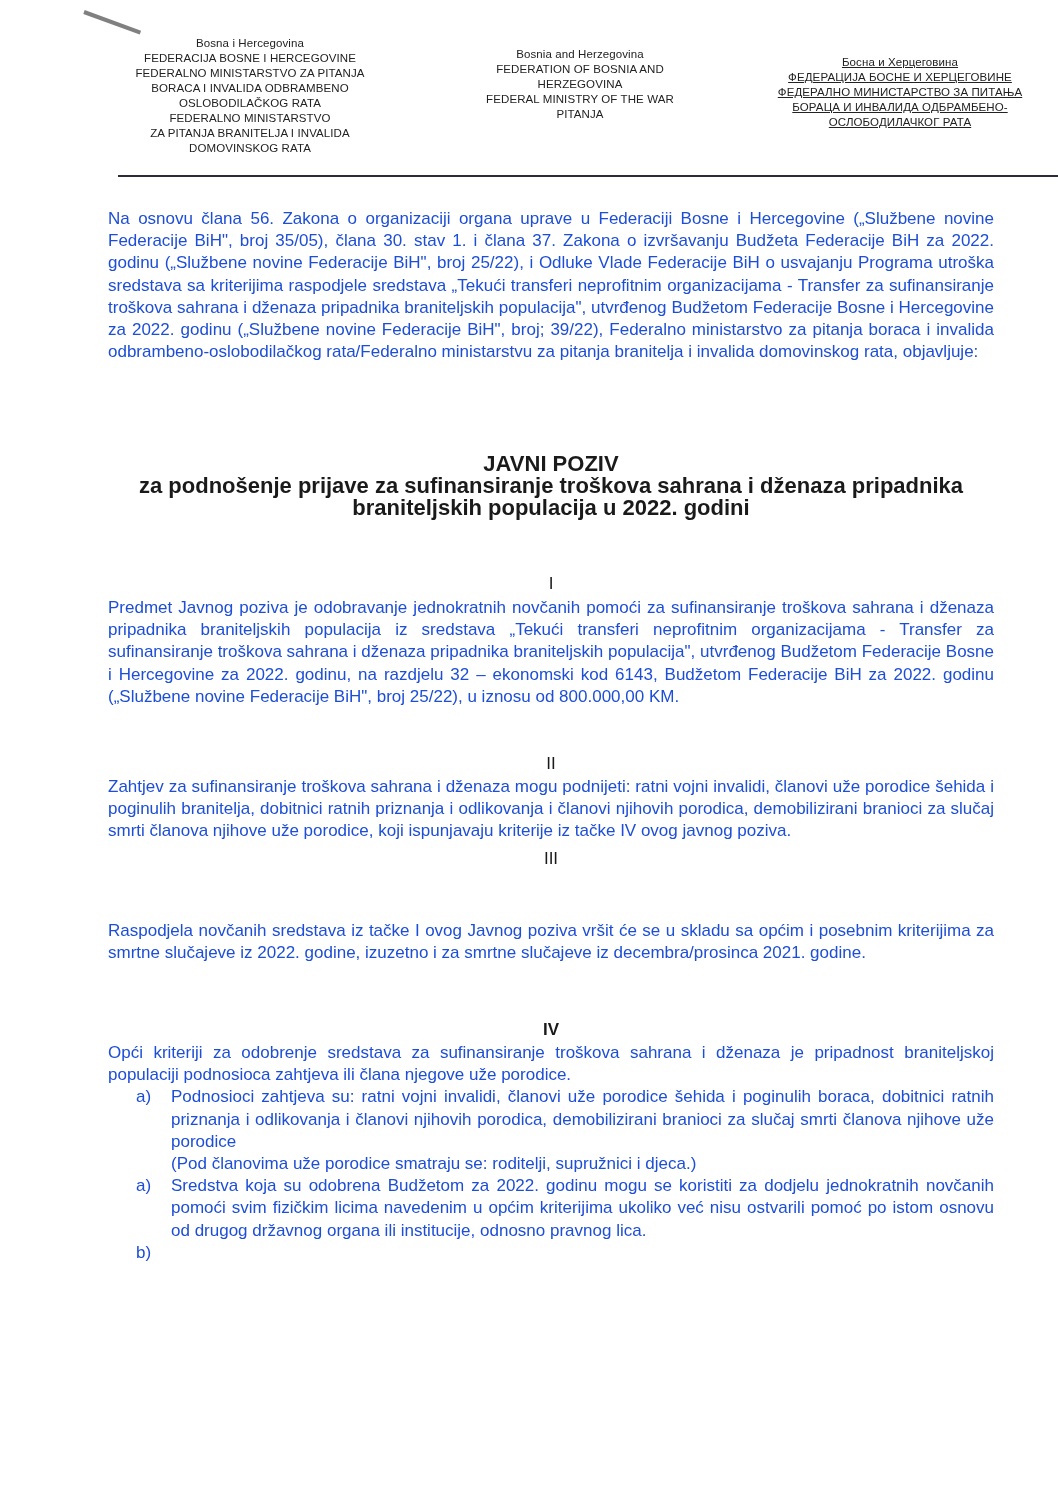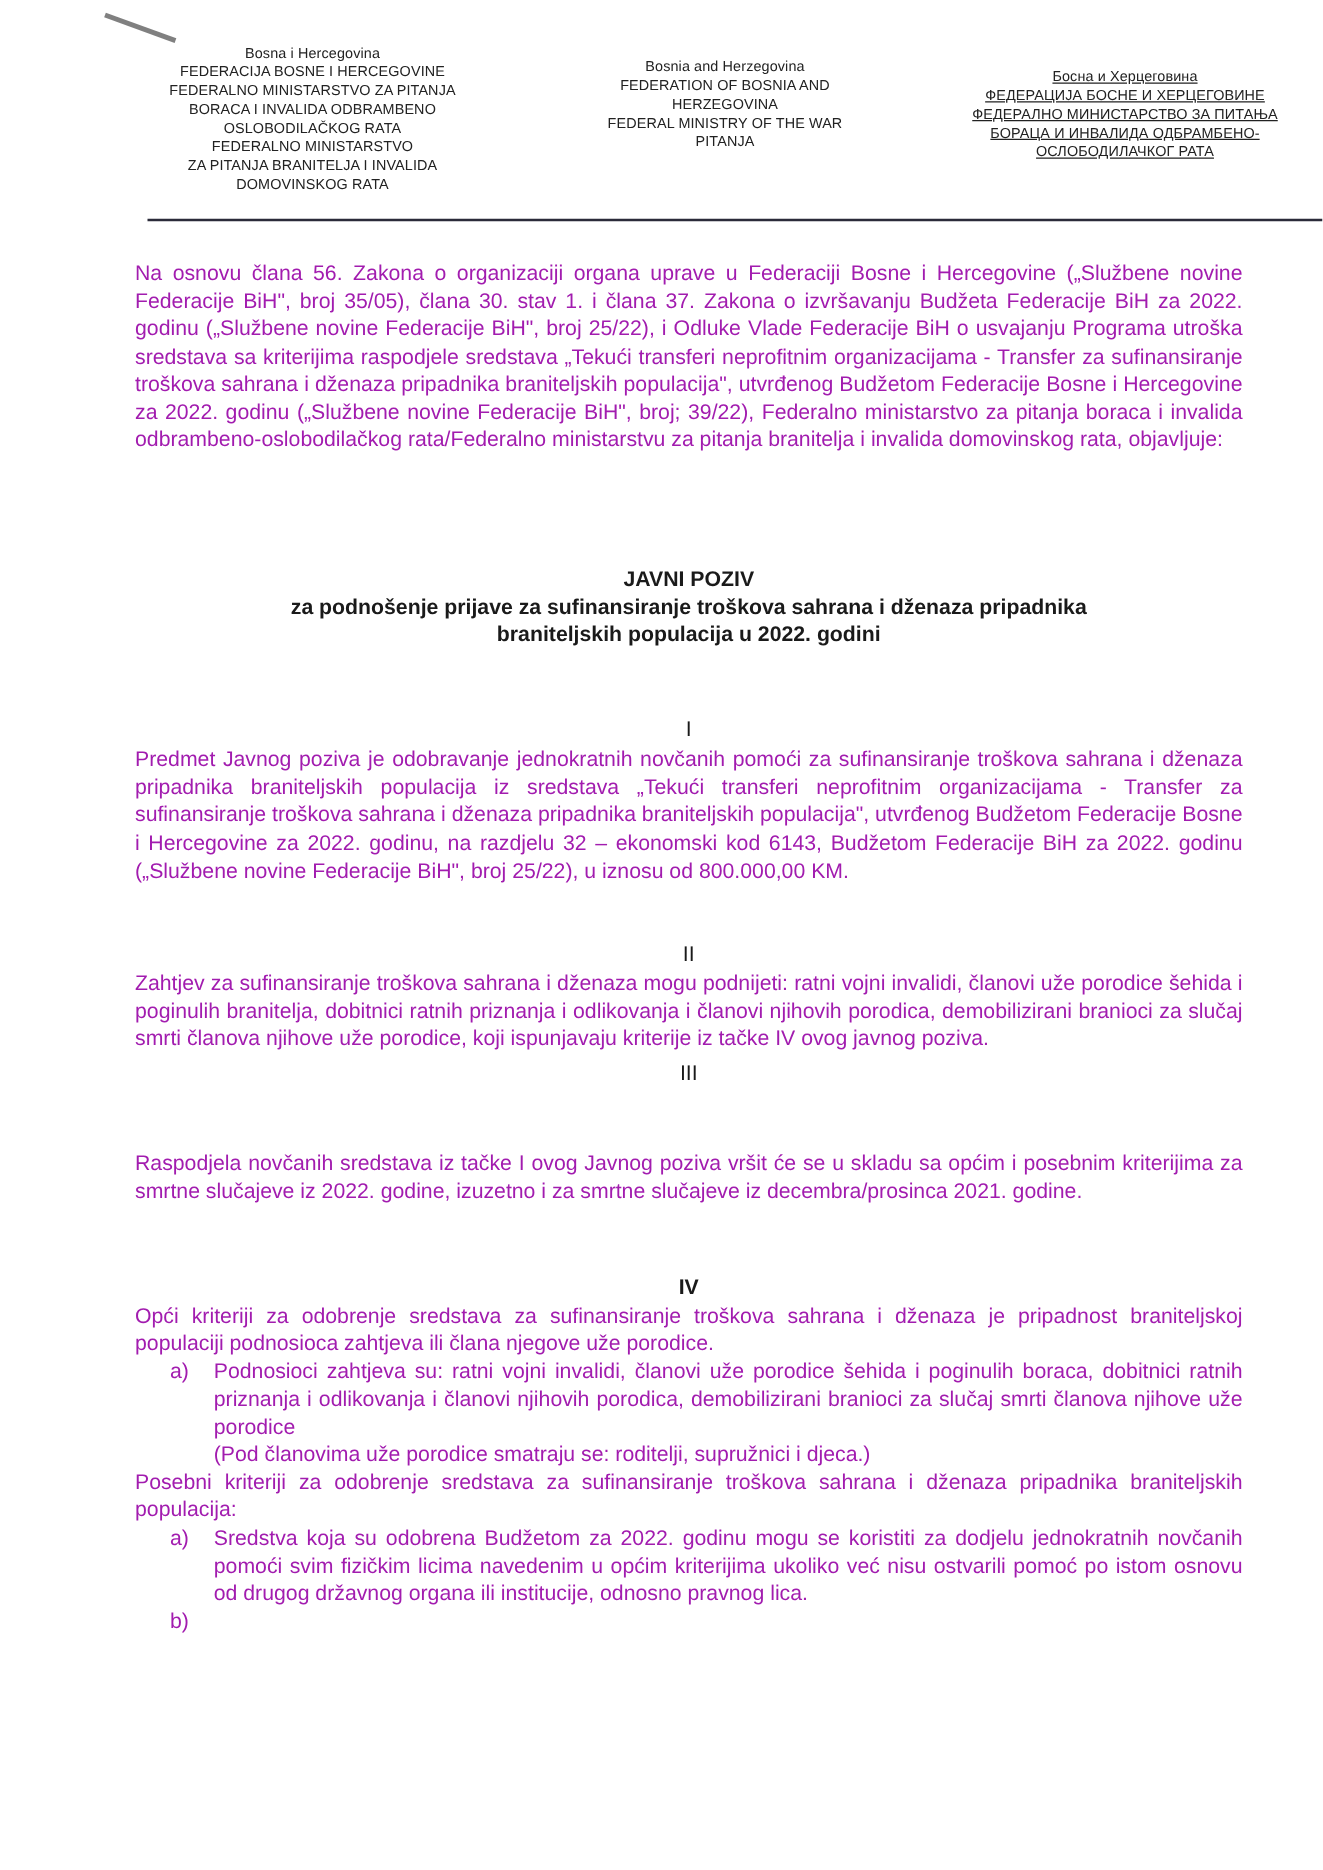--- a/index.html
+++ b/index.html
@@ -20,27 +20,27 @@
     #hdr-left { left: 95px; top: 36px; width: 310px; }
     #hdr-mid { left: 445px; top: 47px; width: 270px; }
     #hdr-right { left: 745px; top: 55px; width: 310px; text-decoration: underline; }
     .hdr-rule {
       position: absolute; left: 118px; top: 175px; width: 940px; height: 2px;
       background: #2b2b3a;
     }
     .body-text {
       position: absolute; left: 108px; width: 886px;
       font-size: 17px; line-height: 22.2px; text-align: justify;
-      font-family: "Liberation Sans", sans-serif; color: #a21caf;
+      font-family: "Liberation Sans", sans-serif; color: #1d4ed8;
     }
     .body-text p { margin: 0; }
     #intro { top: 208px; }
     .title-block {
       position: absolute; left: 108px; width: 886px; top: 453px;
-      text-align: center; font-weight: bold; font-size: 17px; line-height: 22px;
+      text-align: center; font-weight: bold; font-size: 22px; line-height: 22px;
     }
     .sec-num {
       position: absolute; left: 108px; width: 886px; text-align: center;
       font-size: 17px; line-height: 22px;
     }
     #sec1-num { top: 573px; }
     #sec1 { top: 597px; }
     #sec2-num { top: 753px; }
     #sec2 { top: 776px; }
     #sec3-num { top: 848px; }
@@ -111,21 +111,20 @@
 <div class="sec-num" id="sec4-num">IV</div>
 <div class="body-text" id="sec4">
   <p>Opći kriteriji za odobrenje sredstava za sufinansiranje troškova sahrana i dženaza je pripadnost braniteljskoj populaciji podnosioca zahtjeva ili člana njegove uže porodice.</p>
   <ul class="list">
     <li>
       <span class="marker">a)</span>
       <span>Podnosioci zahtjeva su: ratni vojni invalidi, članovi uže porodice šehida i poginulih boraca, dobitnici ratnih priznanja i odlikovanja i članovi njihovih porodica, demobilizirani branioci za slučaj smrti članova njihove uže porodice</span>
     </li>
   </ul>
   <p class="note">(Pod članovima uže porodice smatraju se: roditelji, supružnici i djeca.)</p>
-  <p>Posebni kriteriji za odobrenje sredstava za sufinansiranje troškova sahrana i dženaza pripadnika braniteljskih populacija:</p>
   <ul class="list">
     <li>
       <span class="marker">a)</span>
       <span>Sredstva koja su odobrena Budžetom za 2022. godinu mogu se koristiti za dodjelu jednokratnih novčanih pomoći svim fizičkim licima navedenim u općim kriterijima ukoliko već nisu ostvarili pomoć po istom osnovu od drugog državnog organa ili institucije, odnosno pravnog lica.</span>
     </li>
     <li>
       <span class="marker">b)</span>
     </li>
   </ul>
 </div>

